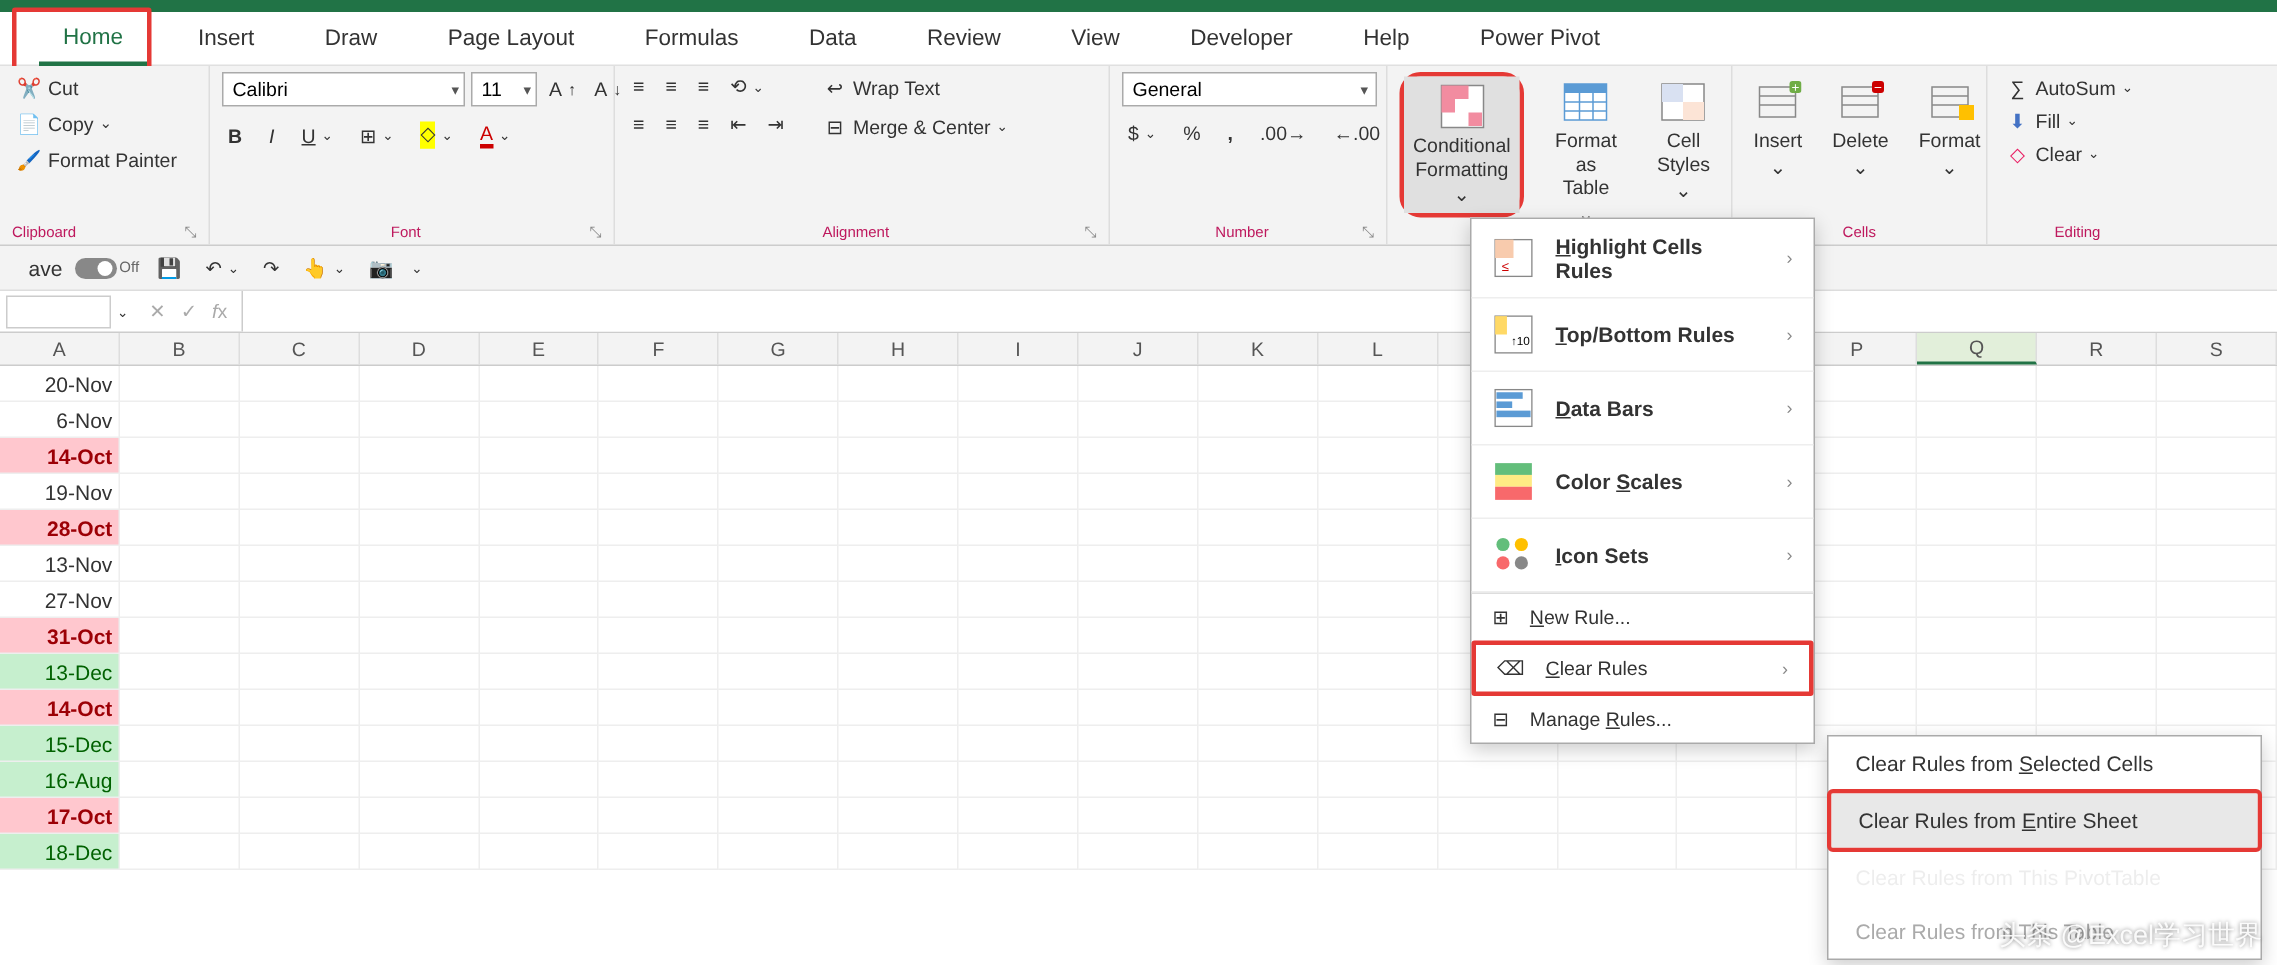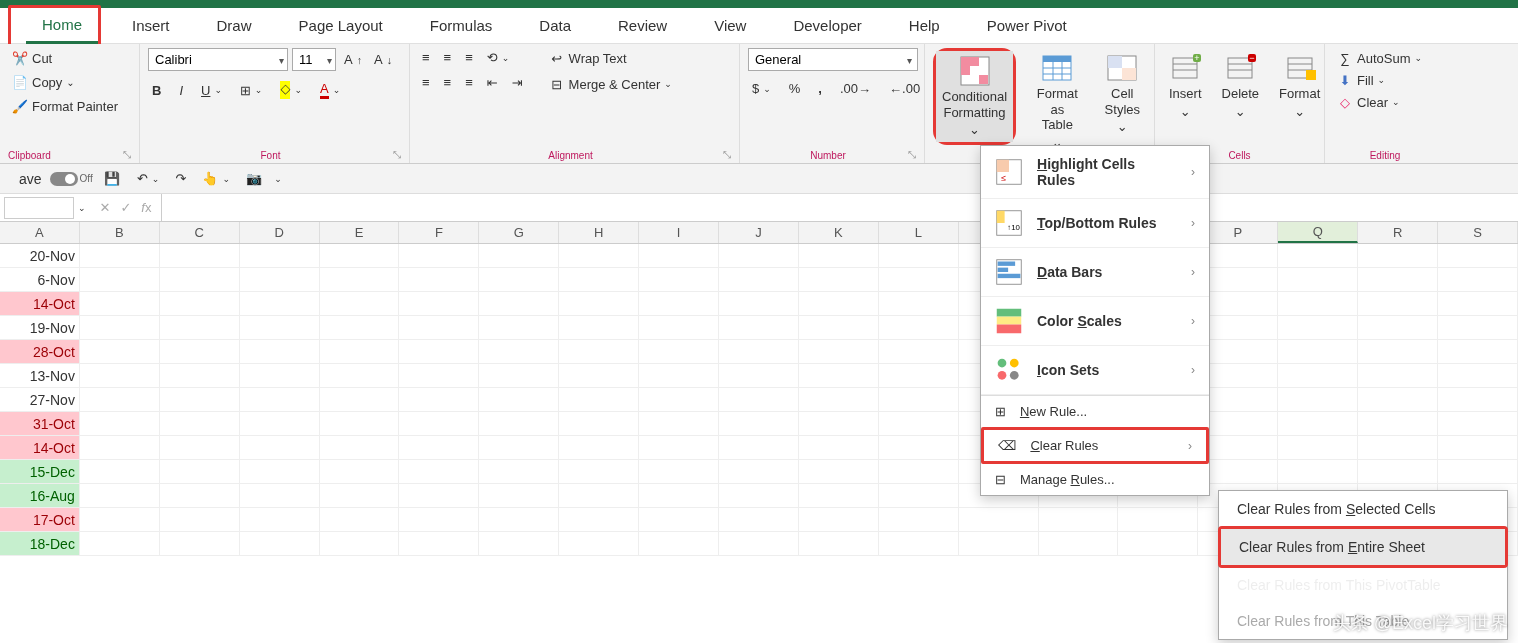--- a/index.html
+++ b/index.html
@@ -37,21 +37,21 @@
 .fbar-icons { display: flex; gap: 10px; padding: 0 10px; color: #aaa; font-size: 13px; align-items: center; }
 .fbar-input { flex: 1; border: none; border-left: 1px solid #ccc; height: 100%; padding: 0 6px; }
 
 .grid { position: relative; background: #fff; }
 .colheaders { display: flex; height: 22px; background: #f3f3f3; border-bottom: 1px solid #ccc; }
 .colh { width: 82px; border-right: 1px solid #ddd; display: flex; align-items: center; justify-content: center; font-size: 13px; color: #555; }
 .colh.sel-col { background: #e2efda; border-bottom: 2px solid #217346; }
 .rows { display: flex; flex-direction: column; }
 .row { display: flex; height: 24px; }
 .cell { width: 82px; border-right: 1px solid #eee; border-bottom: 1px solid #eee; display: flex; align-items: center; padding: 0 4px; font-size: 14px; justify-content: flex-end; }
-.cell.red { background: #ffc7ce; color: #9c0006; }
+.cell.red { background: #ffc7ce; color: #9c0006; font-weight: bold; }
 .cell.green { background: #c6efce; color: #006100; }
 
 
 .cf-dropdown { position: absolute; left: 980px; top: 145px; width: 230px; background: #fff; border: 1px solid #aaa; box-shadow: 0 4px 12px rgba(0,0,0,.2); z-index: 10; }
 .cf-item { display: flex; align-items: center; gap: 14px; padding: 10px 14px; border-bottom: 1px solid #eee; cursor: pointer; }
 .cf-item-small { display: flex; align-items: center; gap: 14px; padding: 8px 14px; cursor: pointer; font-size: 13px; }
 .cf-arrow { margin-left: auto; font-size: 12px; color: #888; }
 .cf-icon { width: 28px; height: 28px; flex-shrink: 0; }
 .cf-label { font-weight: 600; font-size: 14px; }
 .cf-label u { text-decoration: underline; }
@@ -112,21 +112,21 @@
     </div>
     <div class="group-footer">
         <div class="group-label">Clipboard</div>
         <div class="launcher">⤡</div>
       </div>
   </div>
 
   <div class="group" style="width:270px">
     <div class="group-body vstack" style="gap:8px">
       <div class="hstack">
-        <div class="sel-wrap"><input class="sel" style="width: 140px;" value="Calibri"></div>
+        <div class="sel-wrap"><input class="sel" style="width: 162px;" value="Calibri"></div>
         <div class="sel-wrap"><input class="sel" style="width: 44px;" value="11"></div>
         <span class="btn-sm">A<sup>↑</sup></span>
         <span class="btn-sm">A<sup>↓</sup></span>
       </div>
       <div class="hstack" style="gap:10px">
         <span class="btn-sm">
             <b>B</b>
           </span>
         <span class="btn-sm">
             <i>I</i>
@@ -517,20 +517,41 @@
         <div class="cell"></div>
         <div class="cell"></div>
         <div class="cell"></div>
         <div class="cell"></div>
         <div class="cell"></div>
         <div class="cell"></div>
         <div class="cell"></div>
         <div class="cell"></div>
       </div>
       <div class="row">
+        <div class="cell green">13-Dec</div>
+        <div class="cell"></div>
+        <div class="cell"></div>
+        <div class="cell"></div>
+        <div class="cell"></div>
+        <div class="cell"></div>
+        <div class="cell"></div>
+        <div class="cell"></div>
+        <div class="cell"></div>
+        <div class="cell"></div>
+        <div class="cell"></div>
+        <div class="cell"></div>
+        <div class="cell"></div>
+        <div class="cell"></div>
+        <div class="cell"></div>
+        <div class="cell"></div>
+        <div class="cell"></div>
+        <div class="cell"></div>
+        <div class="cell"></div>
+      </div>
+      <div class="row">
         <div class="cell red">14-Oct</div>
         <div class="cell"></div>
         <div class="cell"></div>
         <div class="cell"></div>
         <div class="cell"></div>
         <div class="cell"></div>
         <div class="cell"></div>
         <div class="cell"></div>
         <div class="cell"></div>
         <div class="cell"></div>

